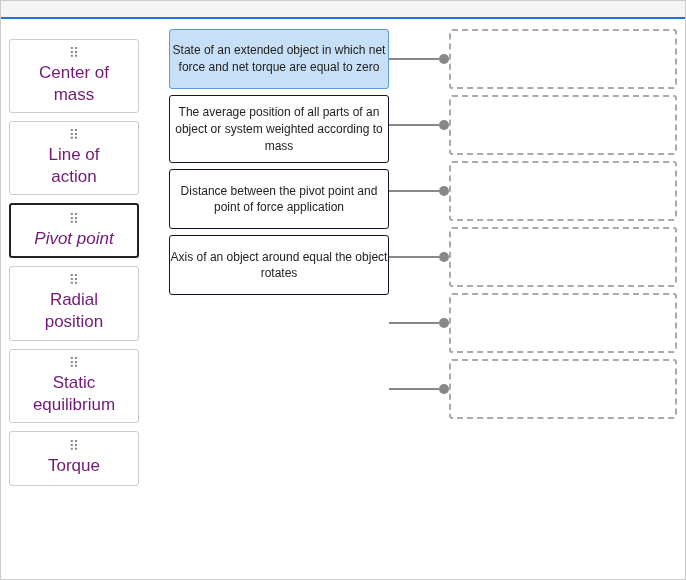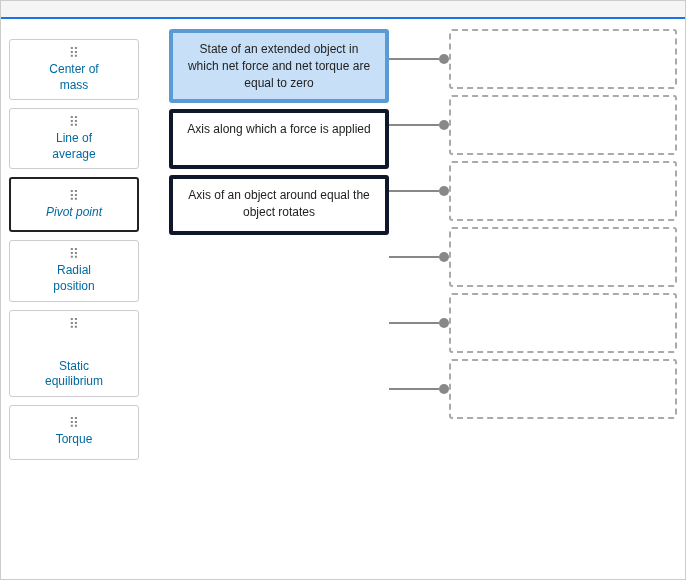--- a/index.html
+++ b/index.html
@@ -56,22 +56,22 @@
     }
     .term-card.selected {
       border: 2px solid #222;
     }
     .term-card .drag-dots {
       font-size: 14px;
       color: #888;
       line-height: 1;
     }
     .term-card .term-label {
-      font-size: 12px;
-      color: #0369a1;
+      font-size: 17px;
+      color: #701a75;
       line-height: 1.3;
     }
     
     .arrow-col {
       display: flex;
       align-items: center;
       justify-content: center;
       width: 30px;
       flex-shrink: 0;
     }
@@ -82,31 +82,31 @@
     }
     
     .descriptions-column {
       display: flex;
       flex-direction: column;
       gap: 6px;
       width: 220px;
       flex-shrink: 0;
     }
     .desc-card {
-      border: 4px solid #0f172a;
+      border: 1px solid #0f172a;
       border-radius: 3px;
-      padding: 8px 10px;
+      padding: 8px 0;
       text-align: center;
       background: #fff;
       font-size: 12px;
       color: #222;
       line-height: 1.4;
       min-height: 60px;
       display: flex;
-      align-items: flex-start;
+      align-items: center;
       justify-content: center;
     }
     .desc-card.highlighted {
       background: #c8e0f7;
       border-color: #5b9bd5;
     }
     
     .connectors-column {
       display: flex;
       flex-direction: column;
@@ -163,53 +163,56 @@
     <div class="terms-column">
 
     <div class="term-card">
           <span class="drag-dots">⠿</span>
           <span class="term-label" style="white-space: pre-line;">Center of
 mass</span>
         </div>
         <div class="term-card">
           <span class="drag-dots">⠿</span>
           <span class="term-label" style="white-space: pre-line;">Line of
-average</span>
+action</span>
         </div>
         <div class="term-card selected">
           <span class="drag-dots">⠿</span>
           <span class="term-label" style="white-space: pre-line; font-style: italic;">Pivot point</span>
         </div>
         <div class="term-card">
           <span class="drag-dots">⠿</span>
           <span class="term-label" style="white-space: pre-line;">Radial
 position</span>
         </div>
         <div class="term-card">
           <span class="drag-dots">⠿</span>
-          <span class="term-label" style="white-space: pre-line; margin-top: 26px;">Static
+          <span class="term-label" style="white-space: pre-line;">Static
 equilibrium</span>
         </div>
         <div class="term-card">
           <span class="drag-dots">⠿</span>
           <span class="term-label" style="white-space: pre-line;">Torque</span>
         </div>
       </div>
 
     <div class="arrow-col">
       <span class="arrow-symbol"></span>
     </div>
 
     <div class="descriptions-column">
 
     <div class="desc-card highlighted">
           <span>State of an extended object in which net force and net torque are equal to zero</span>
         </div>
         <div class="desc-card">
-          <span>Axis along which a force is applied</span>
+          <span>The average position of all parts of an object or system weighted according to mass</span>
+        </div>
+        <div class="desc-card">
+          <span>Distance between the pivot point and point of force application</span>
         </div>
         <div class="desc-card">
           <span>Axis of an object around equal the object rotates</span>
         </div>
       </div>
 
     <div class="connectors-column">
 
     <div class="connector-row">
           <div class="connector-line">

